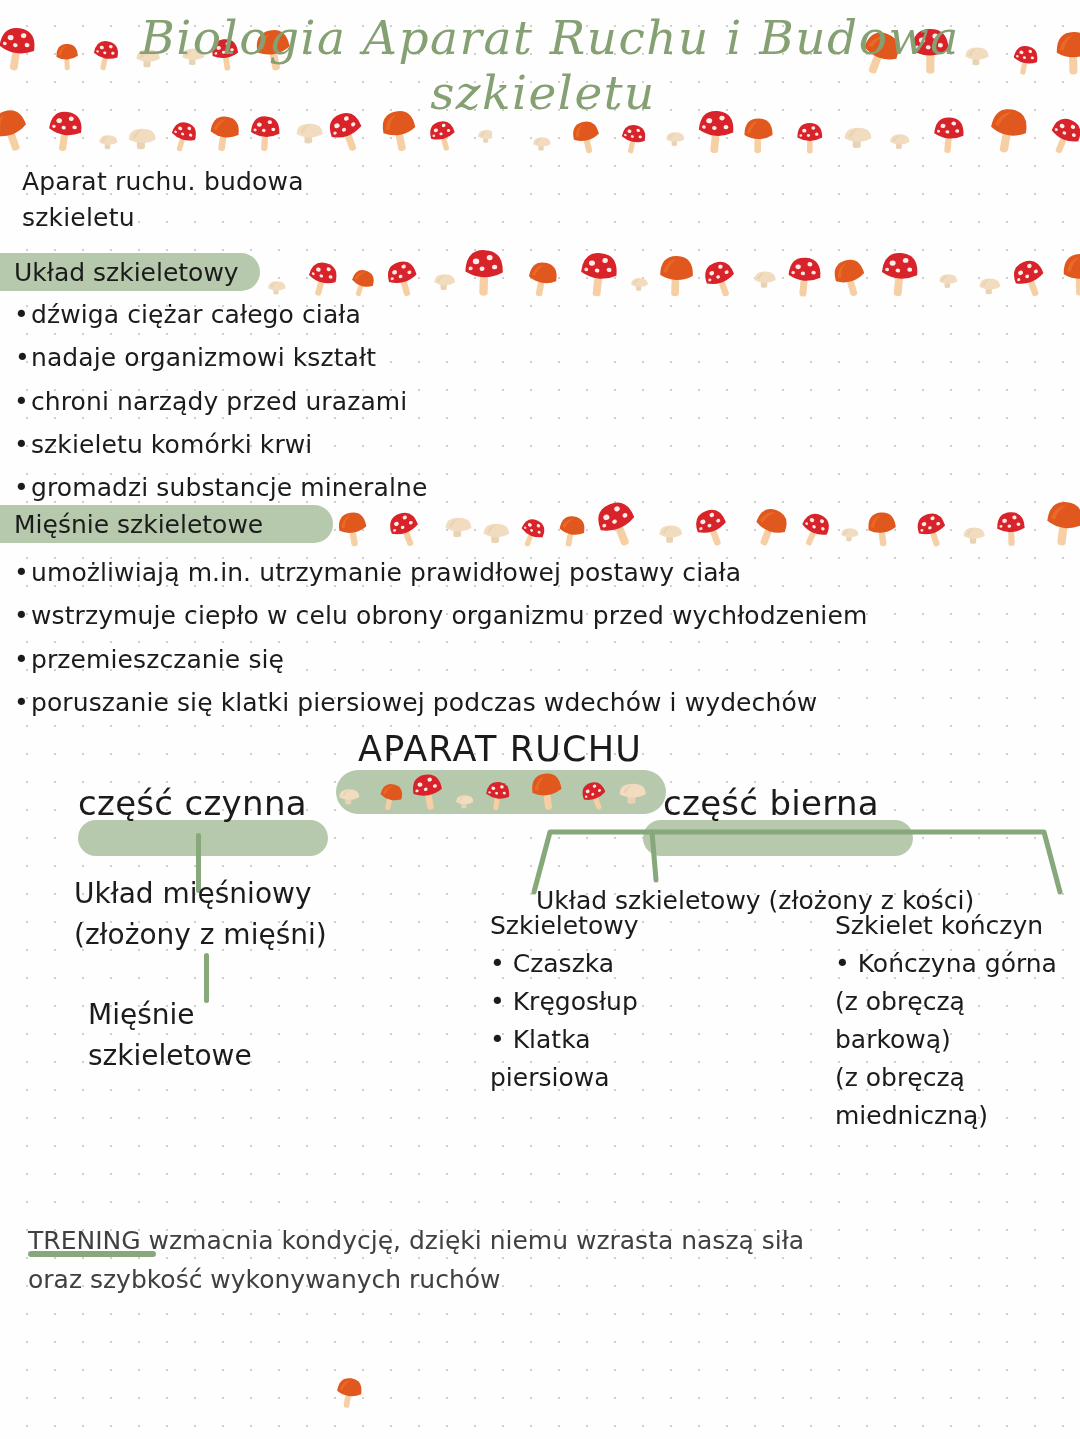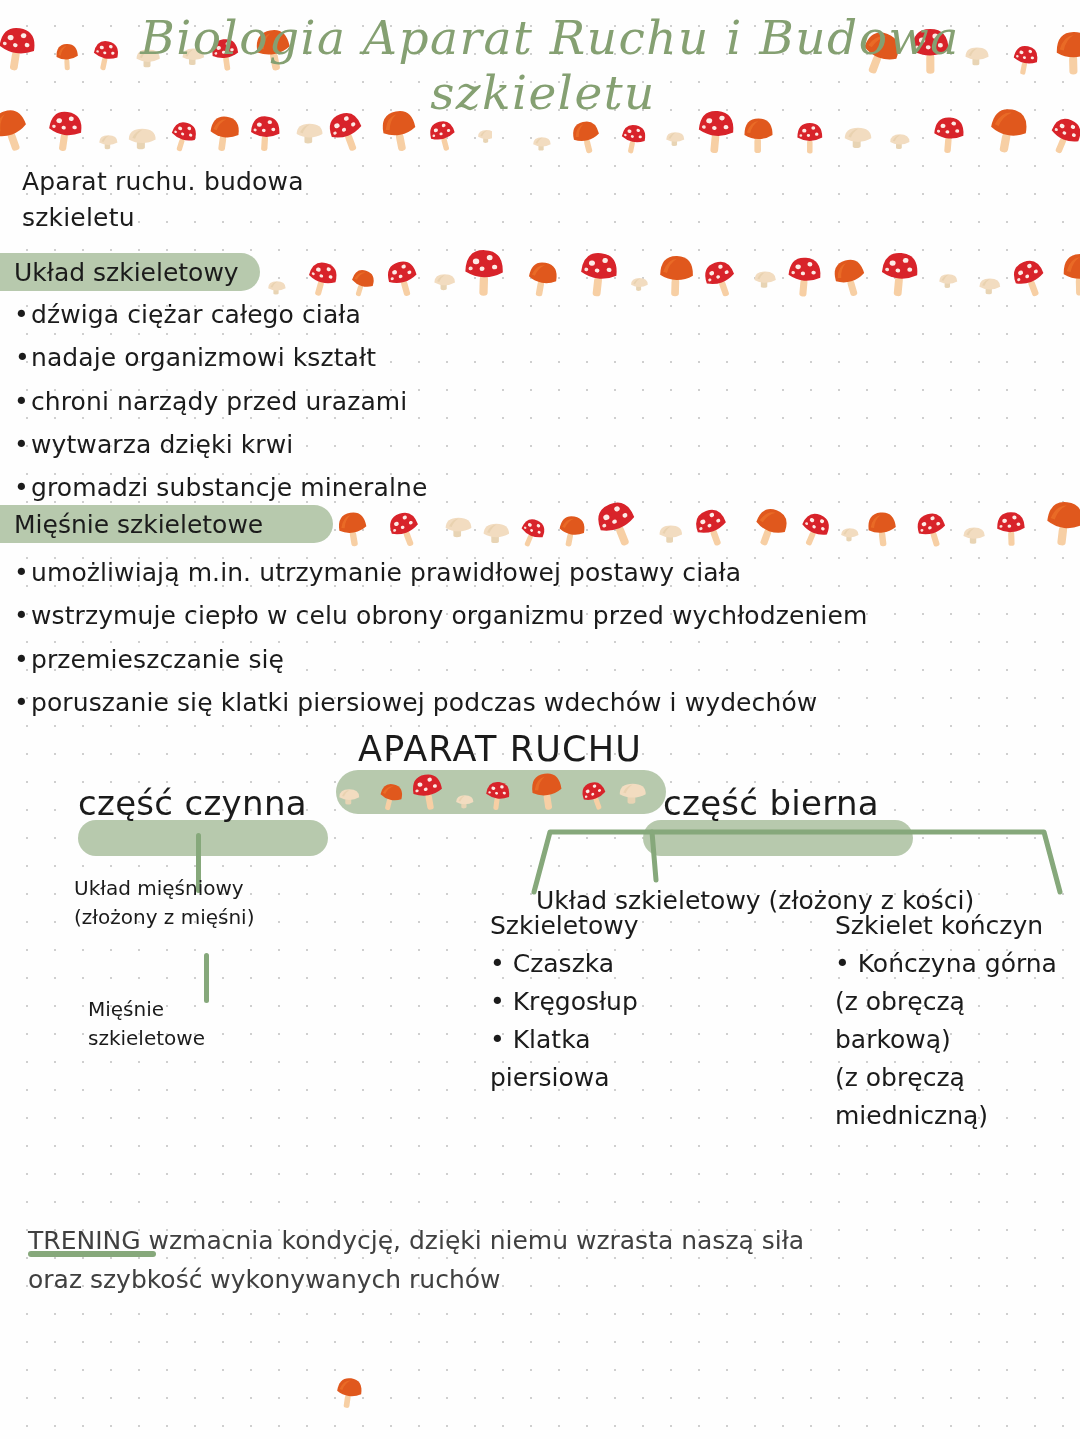--- a/index.html
+++ b/index.html
@@ -101,21 +101,21 @@
   .branch-title {
     position: absolute;
     font-size: 34px;
     letter-spacing: .3px;
     color: #1b1b1b;
     white-space: nowrap;
     z-index: 3;
   }
   .node-text {
     position: absolute;
-    font-size: 20px;
+    font-size: 28px;
     color: #1b1b1b;
     line-height: 1.46;
     z-index: 3;
   }
   .col-text {
     position: absolute;
     font-size: 25px;
     color: #1b1b1b;
     line-height: 1.52;
     z-index: 3;
@@ -544,21 +544,21 @@
   <div class="abs hw bullet-line" style="left:14px; top:300px;">
     <span class="dot">•</span><span>dźwiga ciężar całego ciała</span>
   </div>
   <div class="abs hw bullet-line" style="left:14px; top:343px;text-align:center;">
     <span class="dot">•</span><span>nadaje organizmowi kształt</span>
   </div>
   <div class="abs hw bullet-line" style="left:14px; top:387px;">
     <span class="dot">•</span><span>chroni narządy przed urazami</span>
   </div>
   <div class="abs hw bullet-line" style="left:14px; top:430px;">
-    <span class="dot">•</span><span>wytwarza dzięki krwi</span>
+    <span class="dot">•</span><span>szkieletu komórki krwi</span>
   </div>
   <div class="abs hw bullet-line" style="left:14px; top:473px;">
     <span class="dot">•</span><span>gromadzi substancje mineralne</span>
   </div>
 
   <div class="hl hl-flat-left" style="left:0px; top:505px; width:333px; height:38px;"></div>
   <div class="hl-label hw" style="left:14px; top:510px;">Mięśnie szkieletowe</div>
 
   <div class="mush-strip" style="left:336px; top:498px; width:750px;">
       <span class="mush" style="left: 2px; bottom: 1px;"><svg width="32.1727322941646" height="36.998642138289284" viewBox="0 0 40 46" style="transform:rotate(-9.496091560926288deg); transform-origin:50% 70%;">

